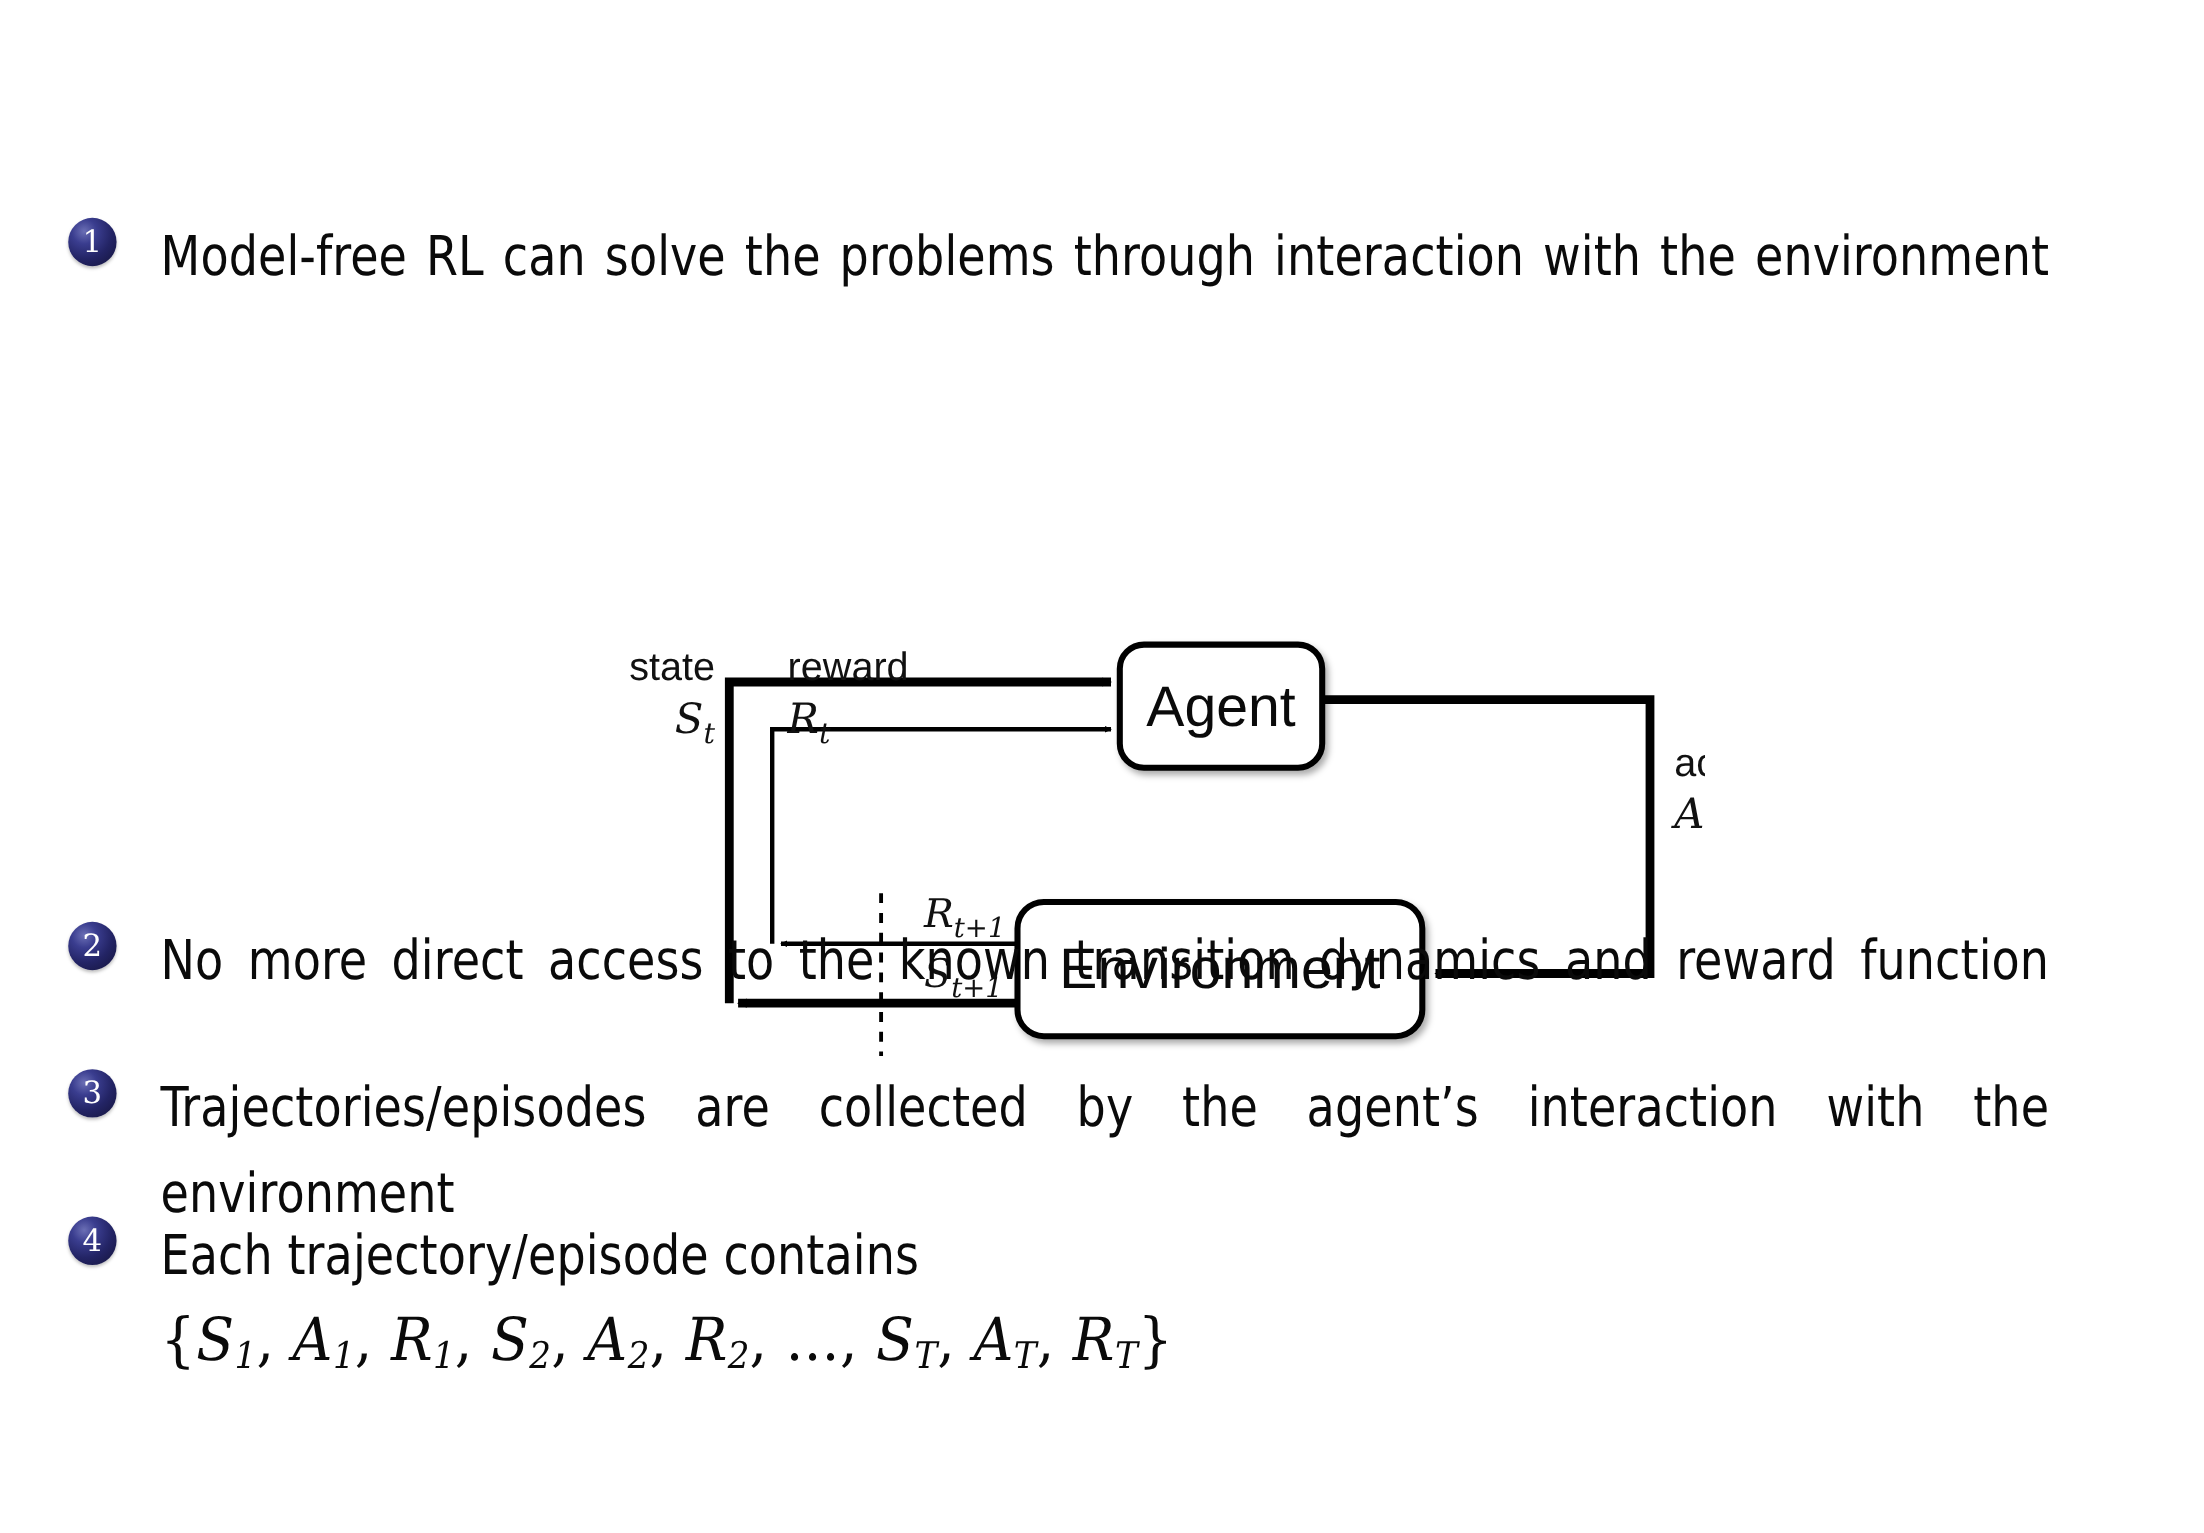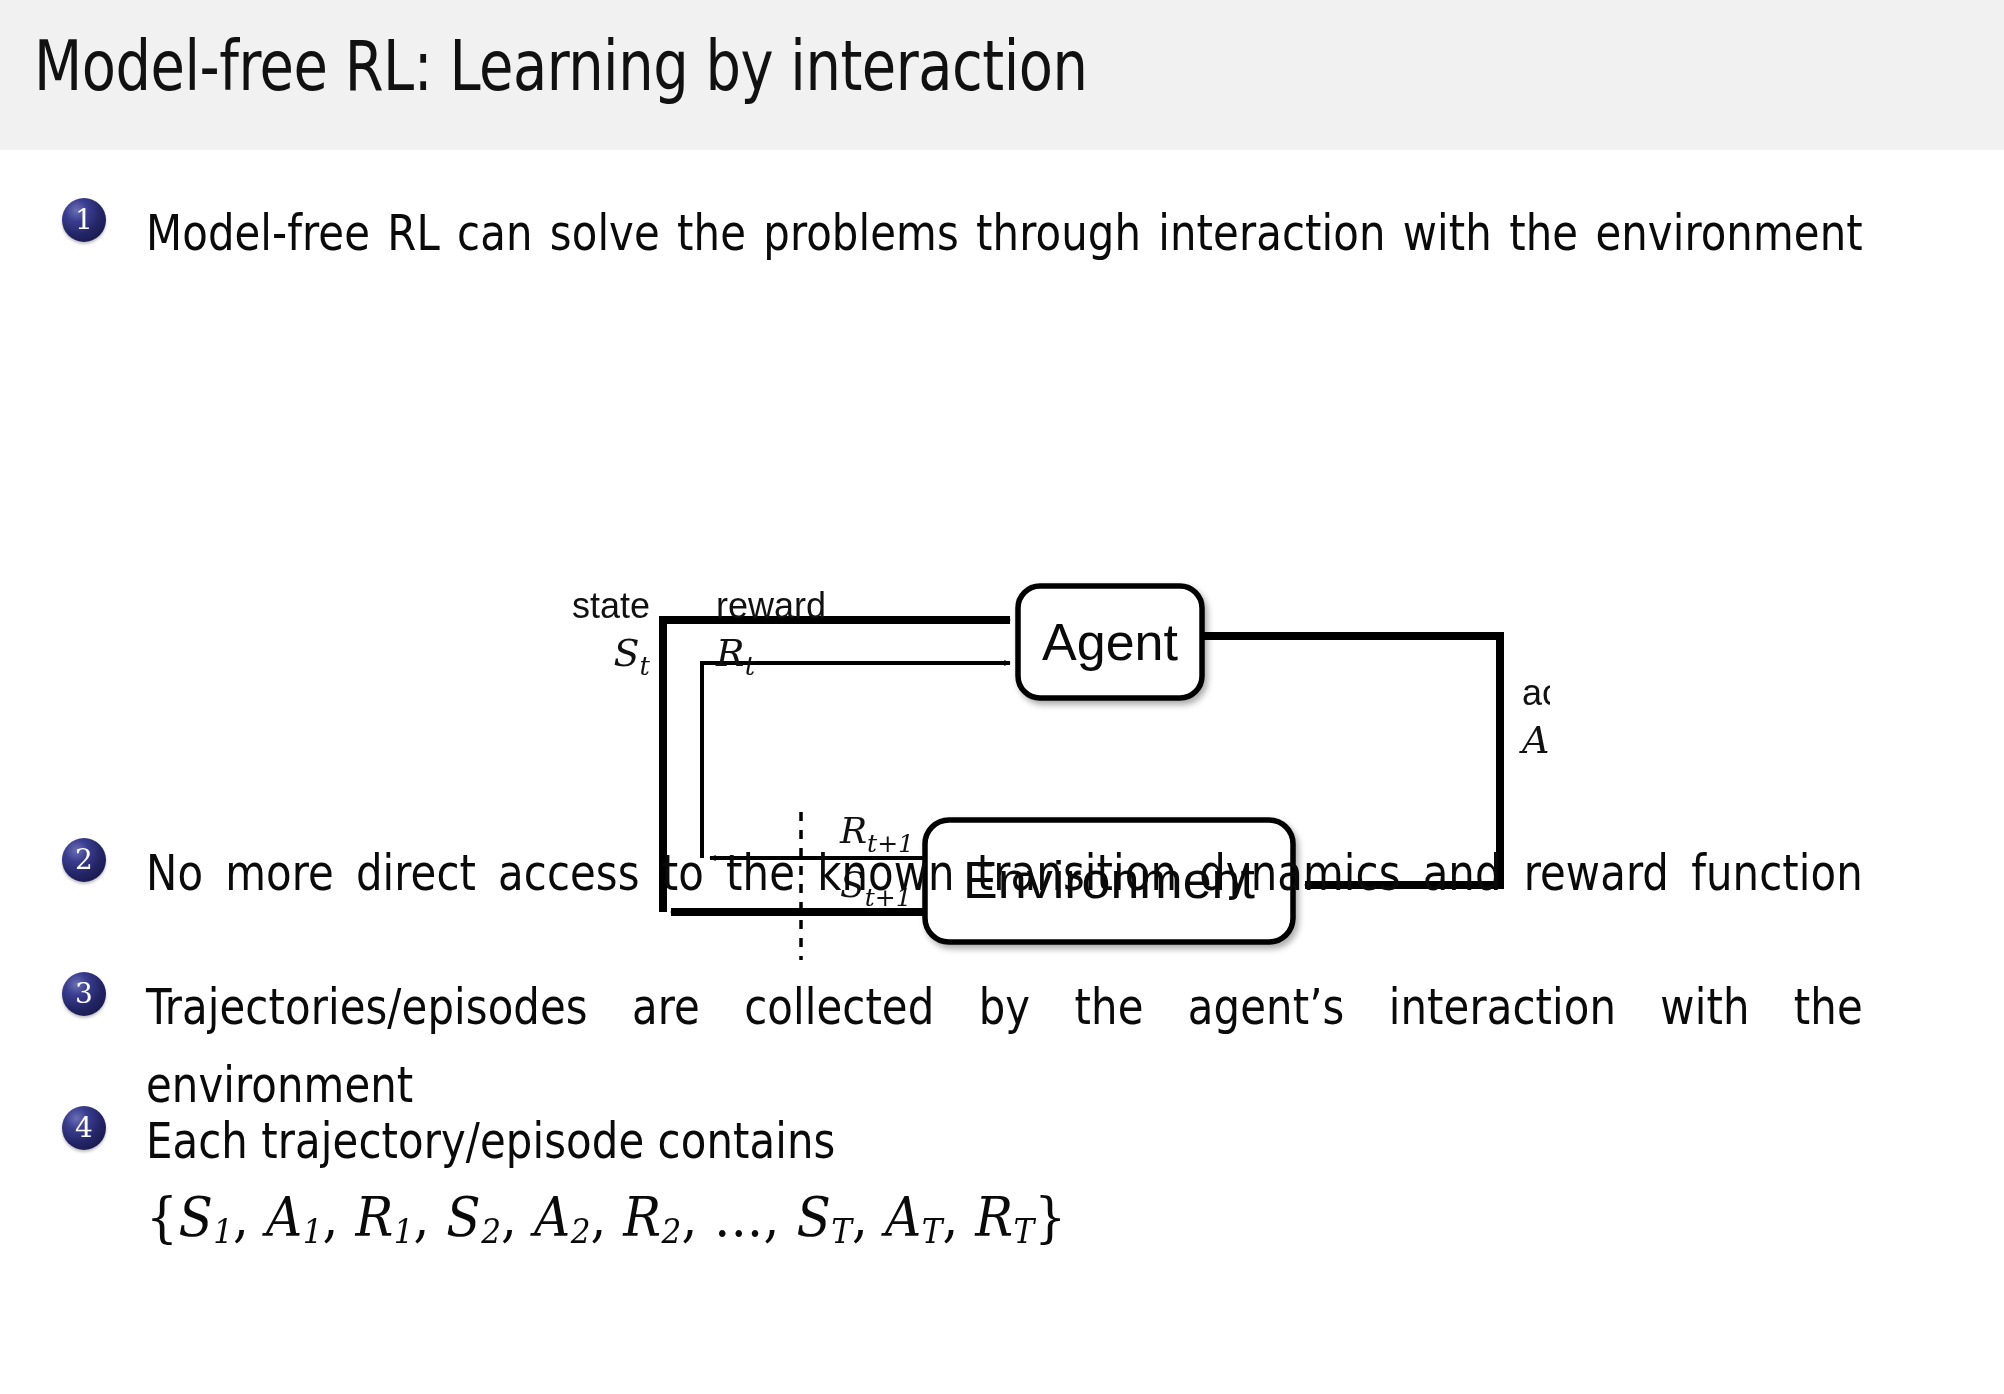--- a/index.html
+++ b/index.html
@@ -128,23 +128,20 @@
     width: 1010px;
     height: 420px;
   }
   #diagram svg { display: block; }
 </style>
 </head>
 <body>
 
 <div id="slide">
 
-  <div id="title-bar">
-    <div id="title-text">Model-free RL: Learning by interaction</div>
-  </div>
 
   <div id="body">
 
     <div class="item" style="top: 44px;">
       <div class="bullet">1</div>
       <div class="item-text">Model-free RL can solve the problems through interaction with the environment</div>
     </div>
 
     <div id="diagram">
       <svg width="1010" height="420" viewBox="0 0 1010 420" xmlns="http://www.w3.org/2000/svg">

